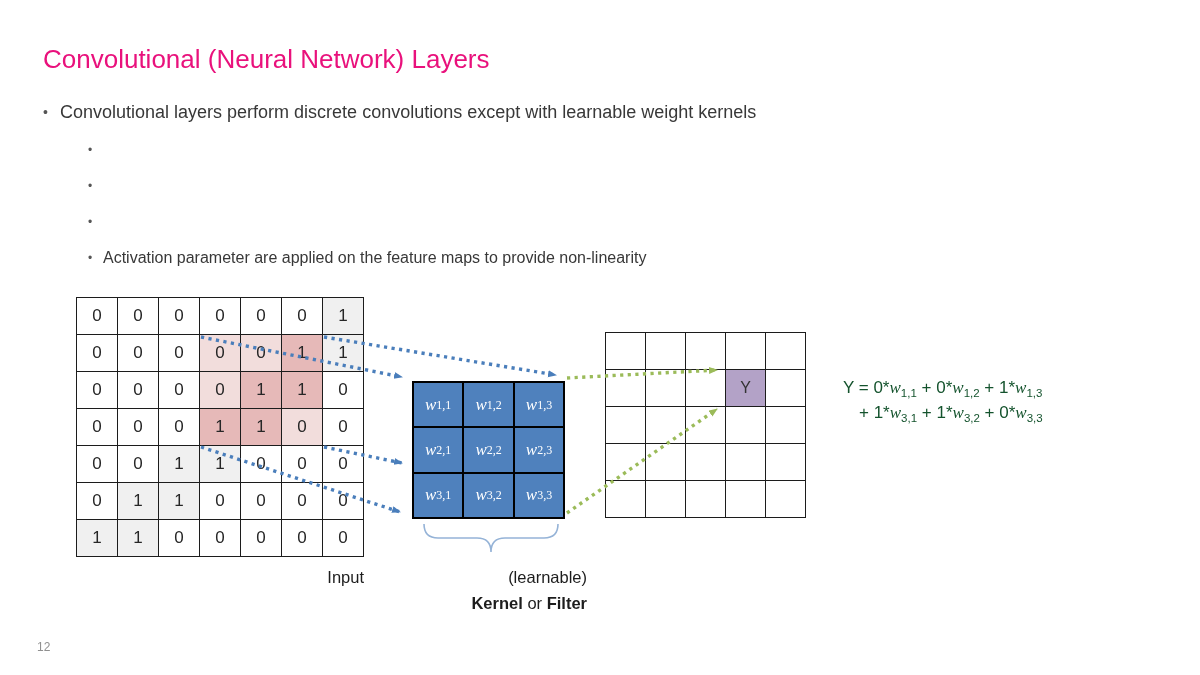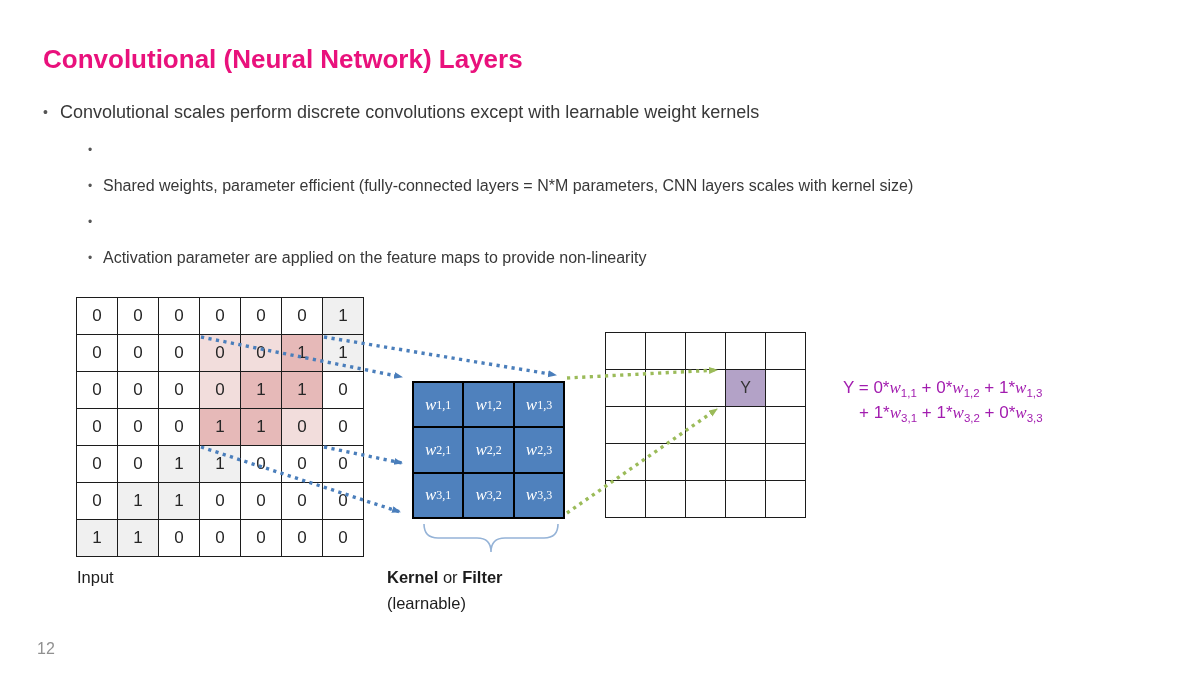--- a/index.html
+++ b/index.html
@@ -1,21 +1,21 @@
 <!DOCTYPE html>
 <html style="--title-pink: #e9117c; --text-dark: #383838; --grid-line: #1c1c1c; --kernel-blue: #4f81bd; --rf-zero-pink: #f2dddc; --rf-one-pink: #e6b9b8; --one-gray: #f0f0f0; --output-purple: #b3a2c7; --arrow-blue: #4a7ebb; --arrow-green: #9bbb59; --brace-blue: #95b3d7; --page-gray: #909090;"><head>
 <meta charset="utf-8">
 <style>
   * { margin:0; padding:0; box-sizing:border-box; }
   html,body { width:1200px; height:675px; background:#ffffff; overflow:hidden;
               font-family:"Liberation Sans", sans-serif; }
   .slide { position:relative; width:1200px; height:675px; background:#fff; }
 
   
-  .title { position:absolute; left:43px; top:44px; font-size:26px; font-weight:700;
+  .title { position:absolute; left:43px; top:44px; font-size:26px; font-weight:400;
            color:var(--title-pink); letter-spacing:0; white-space:nowrap; }
   .bullet-l1 { position:absolute; left:43px; top:102px; display:flex; align-items:flex-start;
                font-size:18px; color:var(--text-dark); white-space:nowrap; }
   .bullet-l1 .dot { width:17px; font-size:14px; color:#555; padding-top:2px; }
   .sub-bullets { position:absolute; left:88px; top:141px; }
   .bullet-l2 { display:flex; align-items:flex-start; height:20px; margin-bottom:16px;
                font-size:16px; color:var(--text-dark); white-space:nowrap; }
   .bullet-l2 .dot { width:15px; font-size:12px; color:#555; padding-top:2px; }
 
   
@@ -34,62 +34,61 @@
   #kernel-grid .cell { background:var(--kernel-blue); color:#fff;
                        border-right:2px solid #000; border-bottom:2px solid #000;
                        font-size:17px; font-family:"Liberation Serif", serif; }
   #kernel-grid i { font-style:italic; }
   #kernel-grid sub { font-size:12px; line-height:0; vertical-align:-4px; }
 
   #output-grid { left:605px; top:332px; grid-template-columns:repeat(5,40px); grid-auto-rows:37px; }
   #output-grid .hl { background:var(--output-purple); font-size:16px; color:#333; }
 
   
-  .equation { position:absolute; left:843px; top:376px; font-size:17px; color:#a21caf; white-space:nowrap; }
+  .equation { position:absolute; left:843px; top:376px; font-size:17px; color:#14532d; white-space:nowrap; }
   .equation .eq-line { line-height:24.5px; }
   .equation .eq-line.indent { padding-left:16px; }
   .equation i { font-family:"Liberation Serif", serif; font-style:italic; }
   .equation sub { font-size:11.5px; line-height:0; vertical-align:-4px; }
 
   
-  .caption { position:absolute; text-align:left; font-size:16.5px; color:#1d1d1d; }
+  .caption { position:absolute; text-align:right; font-size:16.5px; color:#1d1d1d; }
   .caption .cap-line { line-height:26px; white-space:nowrap; }
   #cap-input  { left:77px;  top:564px; width:287px; }
   #cap-kernel { left:387px; top:564px; width:200px; }
   #cap-output { left:567px; top:561px; width:330px; }
 
   
   .overlay { position:absolute; left:0; top:0; width:1200px; height:675px; pointer-events:none; }
   .dot-blue  { stroke:var(--arrow-blue);  stroke-width:3.4; stroke-dasharray:3.2 4.4; fill:none; }
   .dot-green { stroke:var(--arrow-green); stroke-width:3.4; stroke-dasharray:3.2 4.4; fill:none; }
   .mk-blue  { fill:var(--arrow-blue); }
   .mk-green { fill:var(--arrow-green); }
   .brace { stroke:var(--brace-blue); stroke-width:1.6; fill:none; }
 
-  .page-num { position:absolute; left:37px; top:640px; font-size:16px; color:var(--page-gray); }
+  .page-num { position:absolute; left:37px; top:640px; font-size:12px; color:var(--page-gray); }
 </style>
 </head>
 <body>
 
 <div class="slide">
 
   <div class="title">Convolutional (Neural Network) Layers</div>
 
   <div class="bullet-l1">
     <span class="dot">•</span>
-    <span class="btxt">Convolutional scales perform discrete convolutions except with learnable weight kernels</span>
+    <span class="btxt">Convolutional layers perform discrete convolutions except with learnable weight kernels</span>
   </div>
 
   <div class="sub-bullets">
       <div class="bullet-l2">
         <span class="dot">•</span>
       </div>
       <div class="bullet-l2">
         <span class="dot">•</span>
-        <span>Shared weights, parameter efficient (fully-connected layers = N*M parameters, CNN layers scales with kernel size)</span>
       </div>
       <div class="bullet-l2">
         <span class="dot">•</span>
       </div>
       <div class="bullet-l2">
         <span class="dot">•</span>
         <span>Activation parameter are applied on the feature maps to provide non-linearity</span>
       </div>
     </div>
 
@@ -230,18 +229,18 @@
 
   <div class="equation">
       <div class="eq-line">Y = 0*<i>w</i><sub>1,1</sub> + 0*<i>w</i><sub>1,2</sub> + 1*<i>w</i><sub>1,3</sub></div>
       <div class="eq-line indent">+ 1*<i>w</i><sub>3,1</sub> + 1*<i>w</i><sub>3,2</sub> + 0*<i>w</i><sub>3,3</sub></div>
     </div>
 
   <div class="caption" id="cap-input">
     <div class="cap-line"><span>Input</span></div>
   </div>
   <div class="caption" id="cap-kernel">
+    <div class="cap-line"><span>(learnable)</span></div>
     <div class="cap-line"><span style="font-weight: 700;">Kernel</span><span> or </span><span style="font-weight: 700;">Filter</span></div>
-    <div class="cap-line"><span>(learnable)</span></div>
   </div>
 
   <div class="page-num">12</div>
 </div>
 
 </body></html>

